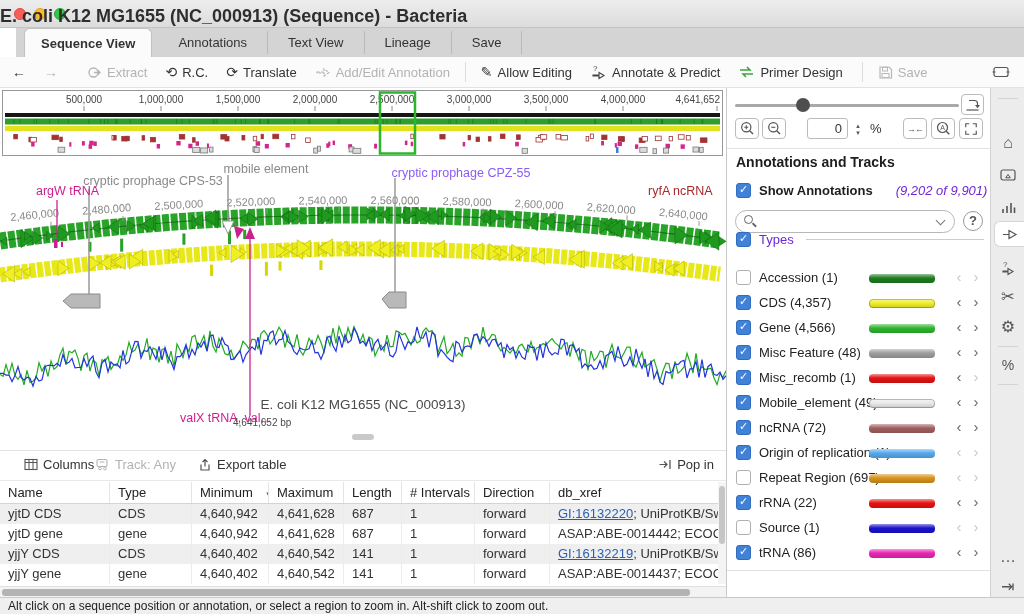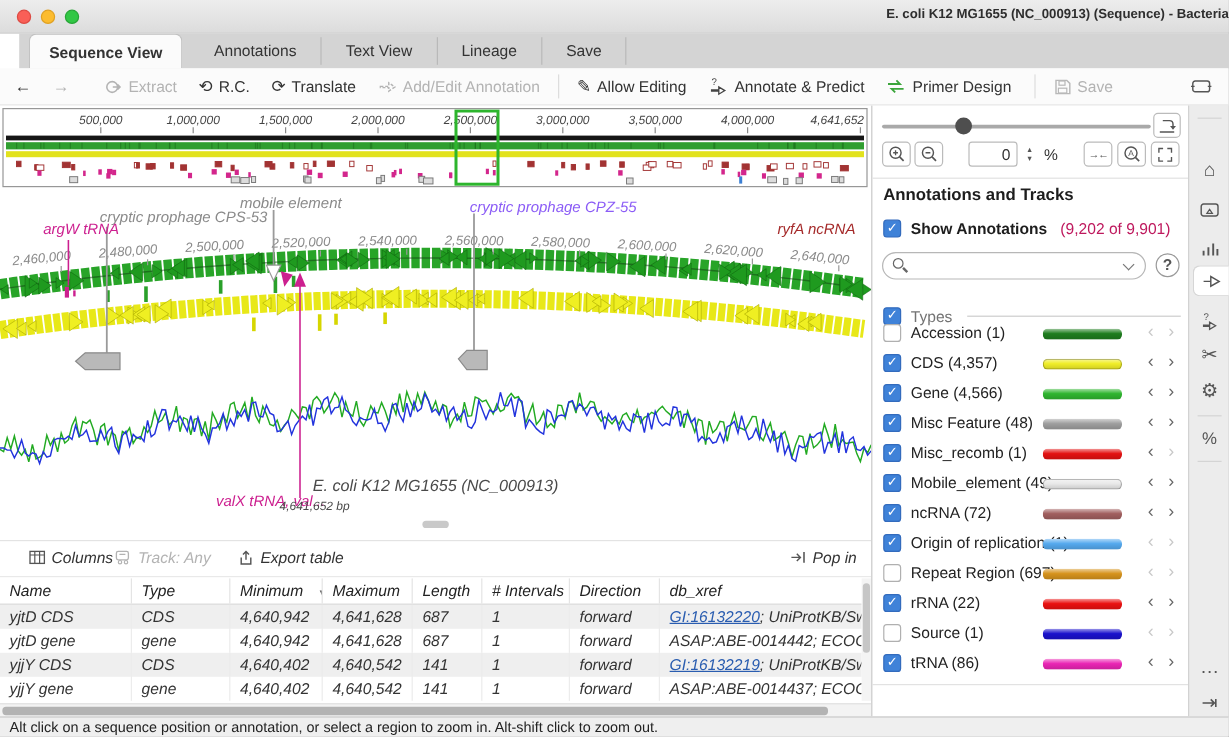--- a/index.html
+++ b/index.html
@@ -5,36 +5,36 @@
   html,body{margin:0;padding:0;background:#888;}
   *{box-sizing:border-box;font-family:"Liberation Sans","DejaVu Sans",sans-serif;}
   .app{position:relative;width:1024px;height:614px;background:#fff;overflow:hidden;margin:0 auto;font-size:13px;color:#333;}
 
   
   .titlebar{position:absolute;left:0;top:0;width:1024px;height:28px;background:linear-gradient(#ededed,#dcdcdc);border-bottom:1px solid #c4c4c4;}
   .tl{position:absolute;top:8px;width:12px;height:12px;border-radius:50%;}
   .tl.red{left:14px;background:#f95f57;border:1px solid #dd4a43;}
   .tl.yellow{left:34px;background:#fcbc2f;border:1px solid #dfa123;}
   .tl.green{left:54px;background:#32c745;border:1px solid #27a536;}
-  .title-text{position:absolute;left:0;right:0;top:6px;text-align:right;font-weight:700;color:#2e2e2e;font-size:11px;}
+  .title-text{position:absolute;left:0;right:0;top:6px;text-align:left;font-weight:700;color:#2e2e2e;font-size:18px;}
 
   
   .tabbar{position:absolute;left:16px;top:28px;width:1024px;height:29px;background:#d4d4d4;display:flex;align-items:center;padding-left:8px;}
   .tab{height:23px;line-height:23px;padding:0 20px;color:#333;border-right:1px solid #b9b9b9;cursor:default;}
   .tab.active{height:29px;line-height:29px;background:#fbfbfb;font-weight:700;border:1px solid #c2c2c2;border-bottom:none;border-radius:6px 6px 0 0;margin-right:6px;padding:0 16px;}
 
   
   .toolbar{position:absolute;left:0;top:57px;width:1024px;height:31px;background:#fbfbfb;border-bottom:1px solid #e2e2e2;display:flex;align-items:center;}
   .tb-item{display:inline-flex;align-items:center;gap:5px;margin:0 9px;white-space:nowrap;color:#333;}
   .tb-item.disabled{color:#b3b3b3;}
   .tb-item .uni{font-size:14px;line-height:14px;}
   .tb-sep{width:1px;height:20px;background:#ddd;margin:0 6px;}
 
   
-  .viewer{position:absolute;left:0;top:88px;width:726px;height:509px;background:#fff;font-style:italic;}
+  .viewer{position:absolute;left:0;top:88px;width:726px;height:509px;background:#fff;}
   .overview{position:absolute;left:2px;top:2px;width:721px;height:66px;border:1px solid #979797;background:#fff;}
   .mainview{position:absolute;left:0;top:70px;width:726px;height:290px;background:#fff;overflow:hidden;}
   .mv-label{position:absolute;font-size:12.5px;white-space:nowrap;}
   .drag-pill{position:absolute;left:352px;top:346px;width:22px;height:6px;border-radius:3px;background:#c9c9c9;}
 
   
   .tbl-toolbar{position:absolute;left:0;top:362px;width:726px;height:31px;border-top:1px solid #e3e3e3;border-bottom:1px solid #e9e9e9;background:#fff;}
   .tt-item{position:absolute;top:6px;display:inline-flex;align-items:center;gap:5px;color:#333;white-space:nowrap;}
   .tt-item.disabled{color:#b3b3b3;}
   .grid{display:grid;grid-template-columns:110px 82px 77px 75px 58px 73px 75px 1fr;}
@@ -59,28 +59,28 @@
   .num-box{position:absolute;left:80px;top:30px;width:41px;height:21px;border:1px solid #bbb;border-radius:3px;text-align:right;line-height:19px;padding-right:5px;background:#fff;}
   .stepper{position:absolute;left:124px;top:30px;width:14px;height:21px;display:flex;flex-direction:column;align-items:center;justify-content:center;color:#555;font-size:7px;line-height:7px;}
   .pct{position:absolute;left:143px;top:33px;color:#333;}
   .rp-sep{position:absolute;left:0;width:264px;height:1px;background:#e2e2e2;}
   .rp-head{position:absolute;left:9px;top:66px;font-size:14px;font-weight:700;color:#1d1d1d;}
   .cb{display:inline-block;width:15px;height:15px;border:1px solid #b0b0b0;border-radius:3px;background:#fff;position:relative;flex:none;}
   .cb.on{background:#3f82d8;border-color:#336bbd;}
   .cb.on::after{content:"✓";position:absolute;left:2px;top:-1px;color:#fff;font-size:11px;font-weight:700;}
   .show-row{position:absolute;left:9px;top:95px;display:flex;align-items:center;gap:8px;}
   .show-row .lbl{font-weight:700;color:#1d1d1d;}
-  .show-row .cnt{color:#be185d;margin-left:3px;}
+  .show-row .cnt{color:#6d28d9;margin-left:15px;font-style:italic;}
   .search-box{position:absolute;left:8px;top:122px;width:220px;height:23px;border:1px solid #b7b7b7;border-radius:12px;background:#fff;}
   .mag{display:inline-block;width:9px;height:9px;border:1.5px solid #666;border-radius:50%;position:relative;}
   .mag::after{content:"";position:absolute;width:5px;height:1.5px;background:#666;right:-4.5px;bottom:-2px;transform:rotate(45deg);}
   .search-box .mag{position:absolute;left:8px;top:4px;}
   .caret{position:absolute;right:10px;top:6px;width:7px;height:7px;border-right:1.5px solid #777;border-bottom:1.5px solid #777;transform:rotate(45deg);}
   .help-btn{position:absolute;left:236px;top:123px;width:20px;height:20px;border:1.5px solid #999;border-radius:50%;text-align:center;line-height:17px;color:#555;font-weight:700;}
-  .types-hdr{position:absolute;left:9px;top:168px;display:flex;align-items:center;gap:8px;width:248px;color:#737373;}
+  .types-hdr{position:absolute;left:9px;top:144px;display:flex;align-items:center;gap:8px;width:248px;color:#6d28d9;}
   .types-hdr .rule{flex:1;height:1px;background:#ccc;margin-left:4px;}
   .types-list{position:absolute;left:0;top:178px;width:264px;}
   .trow{position:relative;height:25px;}
   .trow .cb{position:absolute;left:9px;top:4px;}
   .trow .tlabel{position:absolute;left:32px;top:4px;color:#222;}
   .trow .pill{position:absolute;left:142px;top:8px;width:66px;height:9px;border-radius:4px;background-image:linear-gradient(rgba(255,255,255,.55),rgba(255,255,255,0) 45%,rgba(0,0,0,.15));}
   .trow .pill.bordered{box-shadow:inset 0 0 0 1px rgba(0,0,0,.25);}
   .chev{position:absolute;top:2px;font-size:15px;color:#666;width:12px;text-align:center;}
   .chev.prev{left:226px;} .chev.next{left:243px;}
   .chev.dim{color:#c8c8c8;}
@@ -537,21 +537,21 @@
           <path d="M222 63 H234 L228 76 z" fill="#fff" stroke="#9a9a9a"></path>
           <line x1="395" y1="20" x2="395" y2="134" stroke="#9a9a9a" stroke-width="1.5"></line>
           <path d="M382 141 L389 134 H406 V150 H389 z" fill="#b9b9b9" stroke="#8a8a8a"></path>
           <line x1="57" y1="42" x2="57" y2="80" stroke="#cc1f8f" stroke-width="1.3"></line>
           <rect x="54" y="81" width="3.5" height="9" fill="#cc1f8f"></rect>
           <rect x="61" y="84" width="2" height="5" fill="#cc1f8f"></rect>
           <line x1="250" y1="78" x2="250" y2="257" stroke="#cc1f8f" stroke-width="1.3"></line>
           <path d="M245 81 H255 L250 69 z" fill="#cc1f8f"></path>
           <path d="M234 68 L244 71 L237 81 z" fill="#cc1f8f"></path>
         </svg>
-      <div class="mv-label" style="left:200px;top:4px;width:132px;text-align:left;color:#8a8a8a">mobile element</div>
+      <div class="mv-label" style="left:200px;top:4px;width:132px;text-align:center;color:#8a8a8a">mobile element</div>
       <div class="mv-label" style="left:72px;top:16px;width:162px;text-align:center;color:#8a8a8a">cryptic prophage CPS-53</div>
       <div class="mv-label" style="left:386px;top:8px;width:150px;text-align:center;color:#8b5cf6">cryptic prophage CPZ-55</div>
       <div class="mv-label" style="left:36px;top:26px;color:#cc1f8f">argW tRNA</div>
       <div class="mv-label" style="left:648px;top:26px;color:#a52a2a">ryfA ncRNA</div>
       <div class="mv-label" style="left:180px;top:253px;color:#cc1f8f">valX tRNA, val...</div>
       <div class="mv-label" style="left:233px;top:239px;width:260px;text-align:center;color:#4a4a4a;font-size:13.5px">E. coli K12 MG1655 (NC_000913)</div>
       <div class="mv-label" style="left:233px;top:259px;width:260px;text-align:left;color:#4a4a4a;font-size:10px">4,641,652 bp</div>
     </div>
 
     <div class="drag-pill"></div>

